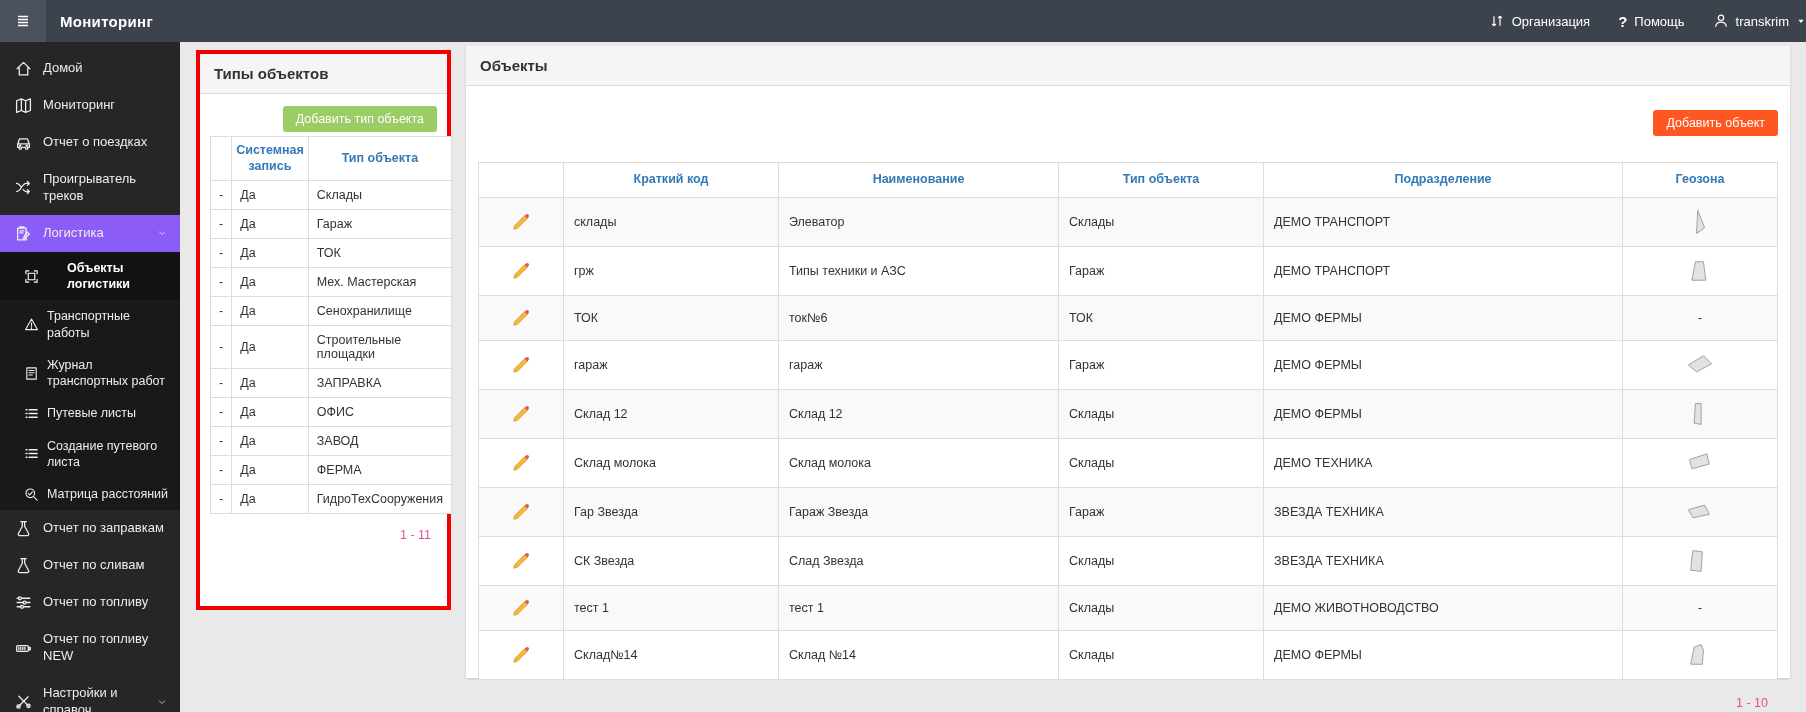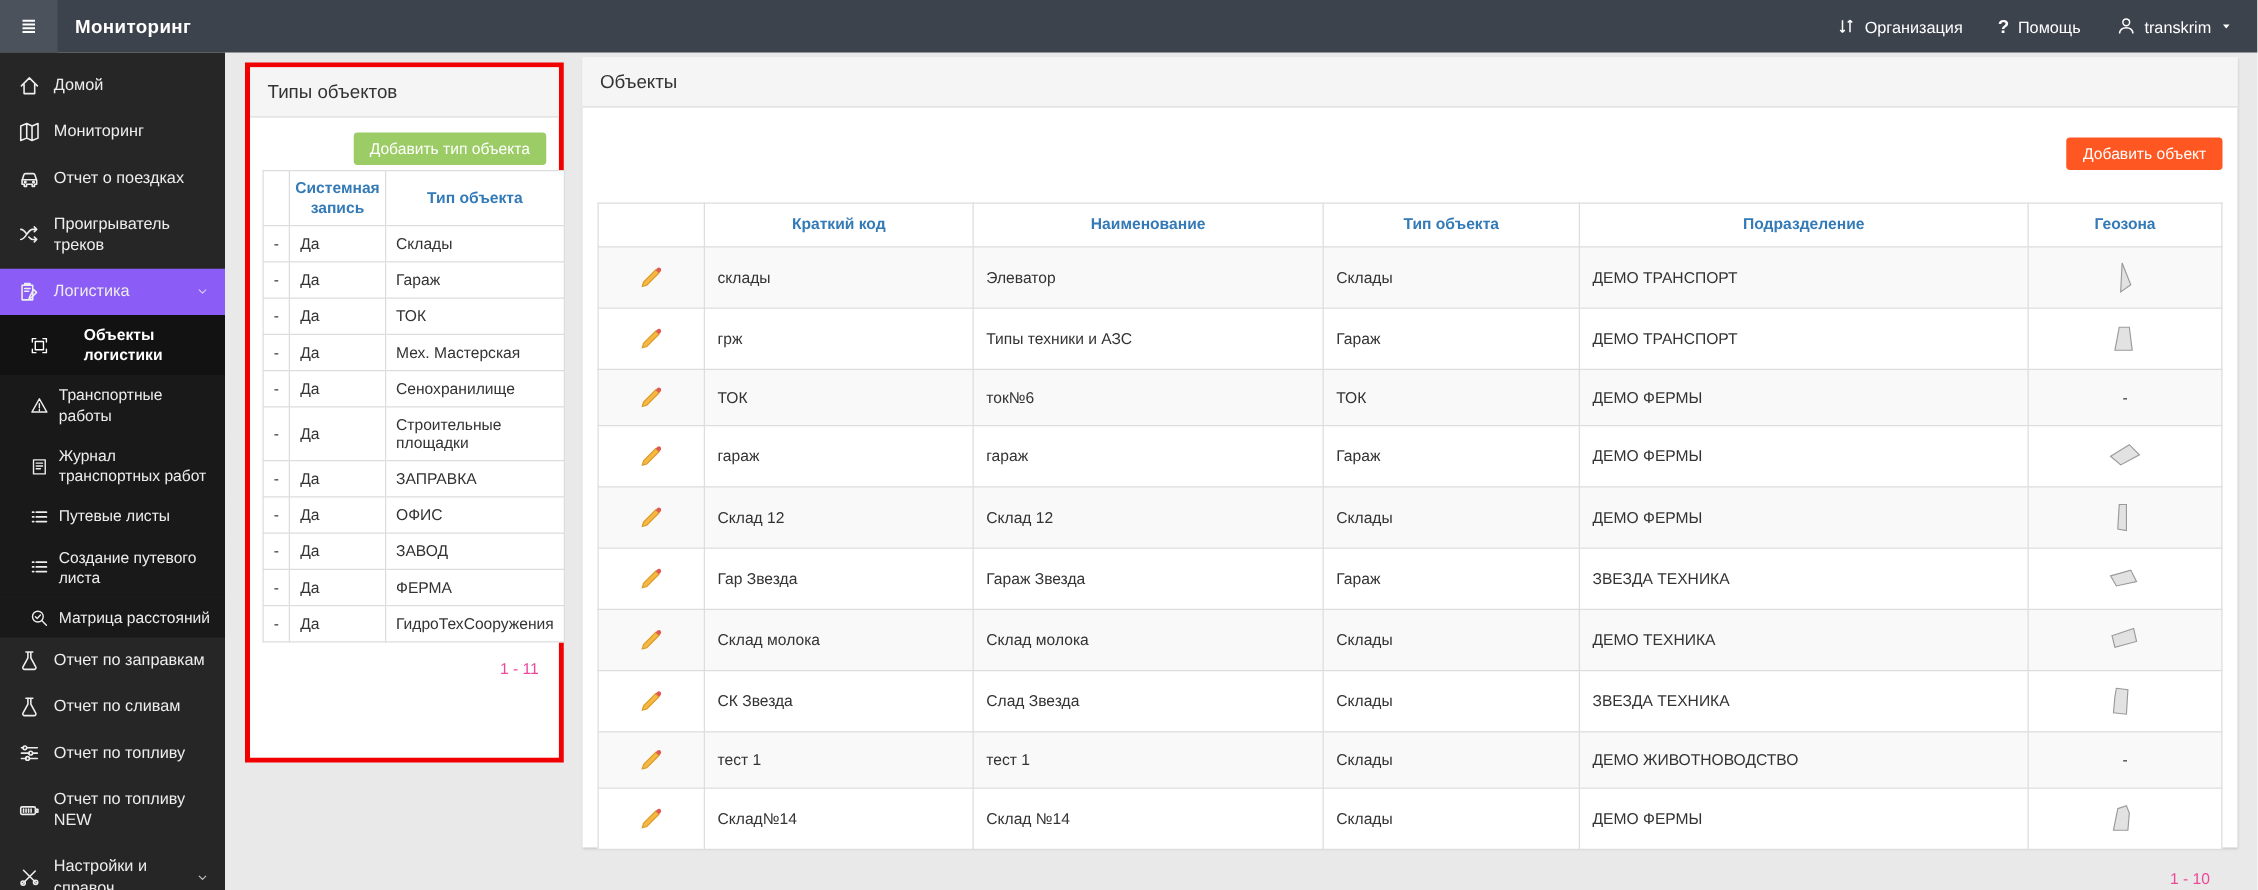--- a/index.html
+++ b/index.html
@@ -3,21 +3,21 @@
 <meta charset="utf-8">
 <style>
   * { margin:0; padding:0; box-sizing:border-box; }
   html,body { width:1806px; height:712px; overflow:hidden; }
   body { font-family:"Liberation Sans", sans-serif; background:#e9e9e9; color:#333; }
 
   
   .topbar { height:42px; background:#3d434d; display:flex; align-items:center; color:#fff; }
   .burger { width:46px; height:42px; background:#4b525c; display:flex; align-items:center; justify-content:center; cursor:pointer; }
   .topbar-title { font-size:15px; font-weight:700; margin-left:14px; letter-spacing:.3px; }
-  .topbar-right { margin-left:auto; display:flex; align-items:center; gap:28px; padding-right:20px; font-size:13px; }
+  .topbar-right { margin-left:auto; display:flex; align-items:center; gap:28px; font-size:13px; }
   .topbar-item { display:flex; align-items:center; gap:7px; cursor:pointer; white-space:nowrap; }
   .topbar .icon { width:16px; height:16px; }
   .qmark { font-size:15px; font-weight:700; }
 
   
   .main { display:flex; height:670px; }
   .sidebar { width:180px; background:#262626; color:#ededed; padding-top:8px; flex-shrink:0; }
   .content { flex:1; padding:4px 16px 0 16px; display:flex; align-items:flex-start; }
 
   
@@ -25,21 +25,21 @@
   .side-item .icon { width:17px; height:17px; flex-shrink:0; }
   .side-item .chev { width:12px; height:12px; margin-left:auto; opacity:.8; flex-shrink:0; }
   .side-item.group-head { background:#8b5cf6; }
   .side-item.sub { background:#191919; padding:8px 10px 8px 24px; font-size:12.5px; gap:8px; }
   .side-item.sub .icon { width:15px; height:15px; }
   .side-item.active { background:#121212; color:#fff; font-weight:700;gap:28px; }
   .side-label { flex:1; }
 
   
   .panel { background:#fff; box-shadow:0 1px 2px rgba(0,0,0,.15); }
-  .panel-header { background:#f5f5f5; border-bottom:1px solid #ddd; padding:11px 14px; font-size:15px; font-weight:400; color:#333; }
+  .panel-header { background:#f5f5f5; border-bottom:1px solid #ddd; padding:11px 14px; font-size:15px; font-weight:700; color:#333; }
   .red-box { border:4px solid #f20000; width:255px; height:560px; margin-top:4px; flex-shrink:0; background:#fff; }
   .types-panel { height:100%; box-shadow:none; }
   .types-body { padding:12px 10px 0 10px; }
   .btn { border:none; border-radius:3px; color:#fff; font-size:12.5px; padding:6px 13px; cursor:pointer; font-family:inherit; }
   .btn-row { display:flex; justify-content:flex-end; }
 
   table { border-collapse:collapse; width:100%; font-size:12.5px; color:#333; background:#fff; }
   th { color:#337ab7; font-weight:700; text-align:center; border:1px solid #ddd; padding:6px 4px; line-height:1.25; }
   td { border:1px solid #ddd; padding:7px 8px; }
 
@@ -373,46 +373,46 @@
                 <td>ДЕМО ФЕРМЫ</td>
                 <td class="c-geo"><svg class="geo-svg" viewBox="0 0 26 22">
                     <polygon points="9,2 14,2 14,20 8,19" fill="#e2e2e2" stroke="#9a9a9a" stroke-width="0.8"></polygon>
                   </svg></td>
               </tr>
               <tr>
                 <td class="c-edit"><svg class="edit-ic" viewBox="0 0 16 16">
                     <path d="M2.8 13.2 3.5 10.6 10.6 3.5 12.5 5.4 5.4 12.5Z" fill="#f5b942" stroke="#dd9a2b" stroke-width="0.7"></path>
                     <path d="M10.6 3.5 12.5 5.4 13.4 4.5c.5-.5.5-1.4 0-1.9-.5-.5-1.4-.5-1.9 0Z" fill="#e25950"></path>
                   </svg></td>
+                <td>Склад молока</td>
+                <td>Склад молока</td>
+                <td>Склады</td>
+                <td>ДЕМО ТЕХНИКА</td>
+                <td class="c-geo"><svg class="geo-svg" viewBox="0 0 26 22">
+                    <polygon points="4,8 19,3 21,12 6,16" fill="#e2e2e2" stroke="#9a9a9a" stroke-width="0.8"></polygon>
+                  </svg></td>
+              </tr>
+              <tr>
+                <td class="c-edit"><svg class="edit-ic" viewBox="0 0 16 16">
+                    <path d="M2.8 13.2 3.5 10.6 10.6 3.5 12.5 5.4 5.4 12.5Z" fill="#f5b942" stroke="#dd9a2b" stroke-width="0.7"></path>
+                    <path d="M10.6 3.5 12.5 5.4 13.4 4.5c.5-.5.5-1.4 0-1.9-.5-.5-1.4-.5-1.9 0Z" fill="#e25950"></path>
+                  </svg></td>
                 <td>Гар Звезда</td>
                 <td>Гараж Звезда</td>
                 <td>Гараж</td>
                 <td>ЗВЕЗДА ТЕХНИКА</td>
                 <td class="c-geo"><svg class="geo-svg" viewBox="0 0 26 22">
                     <polygon points="3,9 17,5 21,13 7,16" fill="#e2e2e2" stroke="#9a9a9a" stroke-width="0.8"></polygon>
                   </svg></td>
               </tr>
               <tr>
                 <td class="c-edit"><svg class="edit-ic" viewBox="0 0 16 16">
                     <path d="M2.8 13.2 3.5 10.6 10.6 3.5 12.5 5.4 5.4 12.5Z" fill="#f5b942" stroke="#dd9a2b" stroke-width="0.7"></path>
                     <path d="M10.6 3.5 12.5 5.4 13.4 4.5c.5-.5.5-1.4 0-1.9-.5-.5-1.4-.5-1.9 0Z" fill="#e25950"></path>
                   </svg></td>
-                <td>Склад молока</td>
-                <td>Склад молока</td>
-                <td>Склады</td>
-                <td>ДЕМО ТЕХНИКА</td>
-                <td class="c-geo"><svg class="geo-svg" viewBox="0 0 26 22">
-                    <polygon points="4,8 19,3 21,12 6,16" fill="#e2e2e2" stroke="#9a9a9a" stroke-width="0.8"></polygon>
-                  </svg></td>
-              </tr>
-              <tr>
-                <td class="c-edit"><svg class="edit-ic" viewBox="0 0 16 16">
-                    <path d="M2.8 13.2 3.5 10.6 10.6 3.5 12.5 5.4 5.4 12.5Z" fill="#f5b942" stroke="#dd9a2b" stroke-width="0.7"></path>
-                    <path d="M10.6 3.5 12.5 5.4 13.4 4.5c.5-.5.5-1.4 0-1.9-.5-.5-1.4-.5-1.9 0Z" fill="#e25950"></path>
-                  </svg></td>
                 <td>СК Звезда</td>
                 <td>Слад Звезда</td>
                 <td>Склады</td>
                 <td>ЗВЕЗДА ТЕХНИКА</td>
                 <td class="c-geo"><svg class="geo-svg" viewBox="0 0 26 22">
                     <polygon points="7,2 15,3 14,20 5,19 6,8" fill="#e2e2e2" stroke="#9a9a9a" stroke-width="0.8"></polygon>
                   </svg></td>
               </tr>
               <tr>
                 <td class="c-edit"><svg class="edit-ic" viewBox="0 0 16 16">

